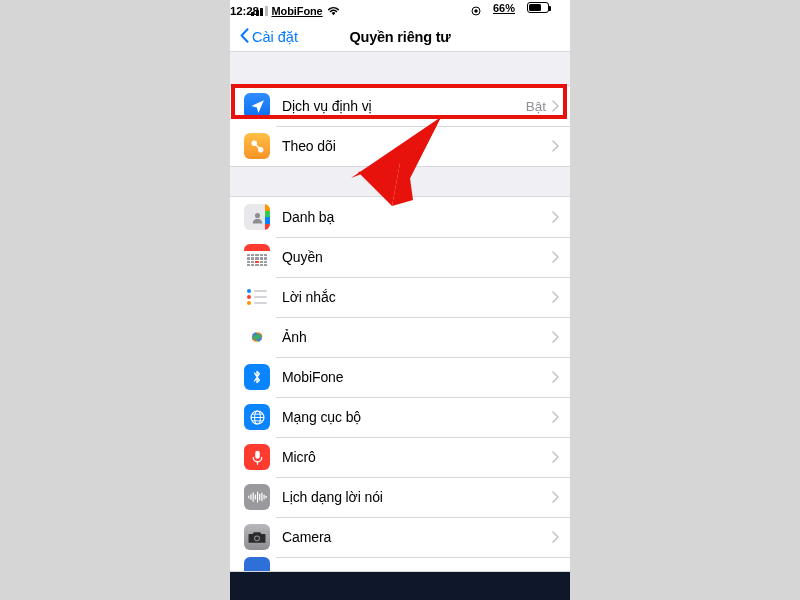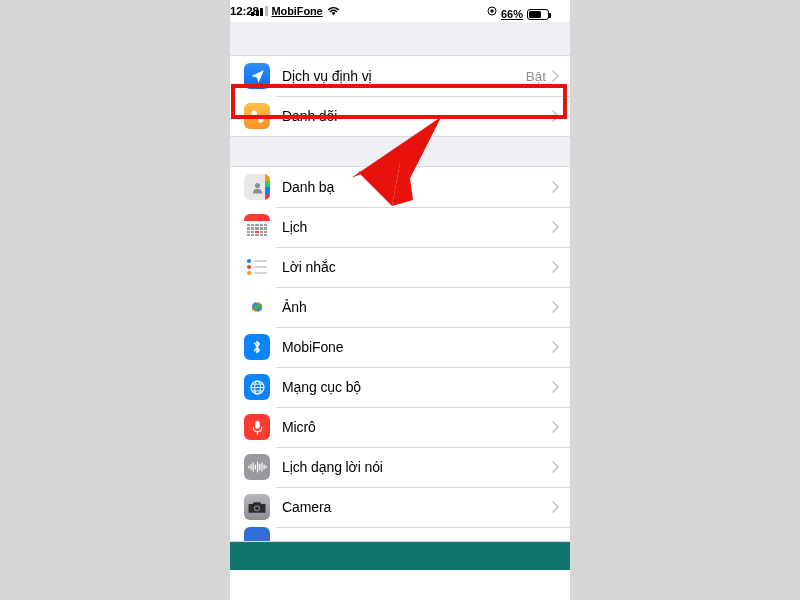--- a/index.html
+++ b/index.html
@@ -74,22 +74,22 @@
     left: 0; right: 0;
     text-align: left;
     font-size: 11.5px;
     font-weight: 700;
     color: #000;
     letter-spacing: -0.1px;
   }
   .sb-right {
     margin-left: auto;
     display: flex;
-    align-items: flex-end;
-    gap: 4px;
+    align-items: flex-start;
+    gap: 12px;
     position: relative;
     z-index: 2;
   }
   .battpct {
     font-size: 11px;
     font-weight: 600;
     color: #000;
   }
   .battery {
     position: relative;
@@ -142,21 +142,21 @@
     left: 0; right: 0;
     text-align: center;
     font-size: 14.5px;
     font-weight: 700;
     color: #000;
     letter-spacing: -0.2px;
   }
 
   
   .scroll {
-    background: #0f766e;
+    background: #0f172a;
     height: 548px;
     overflow: hidden;
   }
   .gap {
     background: #efeff4;
   }
   .gap.g1 { height: 33px; }
   .gap.g2 { height: 29px; }
 
   .group {
@@ -293,20 +293,31 @@
             <circle cx="5" cy="5" r="1.7" fill="#000"></circle>
           </svg>
         </span>
         <span class="battpct">66%</span>
         <span class="battery">
             <span class="fill" style="width:12px"></span>
           </span>
       </div>
     </div>
 
+    <div class="navbar">
+      <div class="back">
+        <span>
+          <svg width="9" height="15" viewBox="0 0 9 15">
+              <path d="M7.5 1.2 L1.6 7.5 L7.5 13.8" stroke="#067aff" stroke-width="2" fill="none" stroke-linecap="round" stroke-linejoin="round"></path>
+            </svg>
+        </span>
+        <span>Cài đặt</span>
+      </div>
+      <div class="nav-title">Quyền riêng tư</div>
+    </div>
 
     <div class="scroll">
 
       <div class="gap g1"></div>
 
       <div class="group">
 
         <div class="row">
           <div class="icon-wrap">
             <div class="ic-loc">
@@ -327,21 +338,21 @@
         <div class="row">
           <div class="icon-wrap">
             <div class="ic-find">
               <svg width="17" height="17" viewBox="0 0 20 20">
                 <circle cx="6.2" cy="6.2" r="3.2" fill="#fff"></circle>
                 <circle cx="13.8" cy="13.8" r="3.2" fill="#fff"></circle>
                 <path d="M7.6 7.6 L12.4 12.4" stroke="#fff" stroke-width="1.6"></path>
               </svg>
             </div>
           </div>
-          <div class="row-label">Danh dõi</div>
+          <div class="row-label">Theo dõi</div>
           <div class="row-value"></div>
           <div class="chev">
             <svg width="7" height="12" viewBox="0 0 7 12">
                 <path d="M1 1 L6 6 L1 11" stroke="#c4c4c6" stroke-width="1.6" fill="none" stroke-linecap="round" stroke-linejoin="round"></path>
               </svg>
           </div>
         </div>
 
       </div>
 
@@ -393,21 +404,21 @@
                   <i></i>
                   <i></i>
                 <i></i>
                   <i></i>
                   <i></i>
                   <i></i>
                   <i></i>
               </span>
             </div>
           </div>
-          <div class="row-label">Lịch</div>
+          <div class="row-label">Quyền</div>
           <div class="chev">
             <svg width="7" height="12" viewBox="0 0 7 12">
                 <path d="M1 1 L6 6 L1 11" stroke="#c4c4c6" stroke-width="1.6" fill="none" stroke-linecap="round" stroke-linejoin="round"></path>
               </svg>
           </div>
         </div>
 
         <div class="row">
           <div class="icon-wrap">
             <div class="ic-rem">

